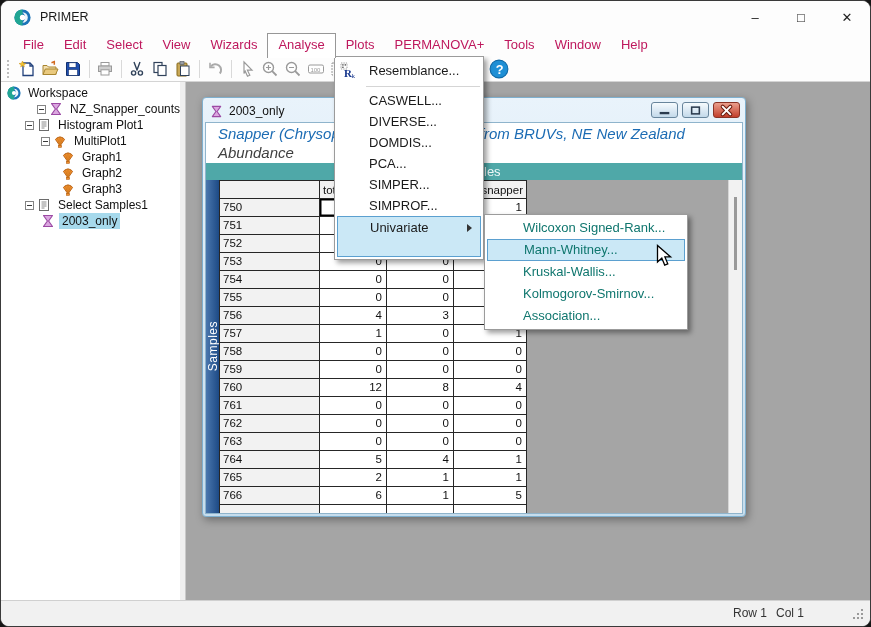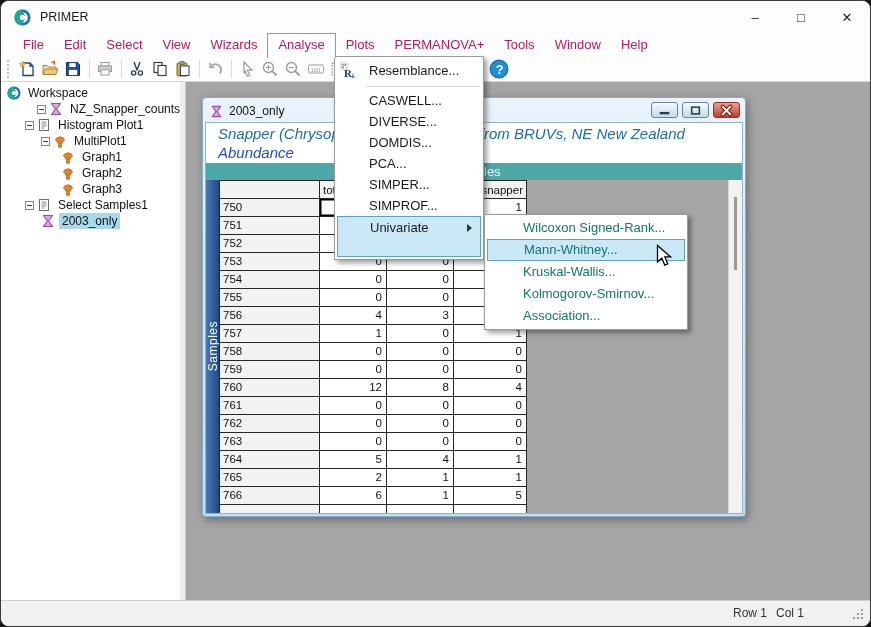--- a/index.html
+++ b/index.html
@@ -45,21 +45,21 @@
   .docwin { position:absolute; left:16px; top:15px; width:544px; height:420px; background:linear-gradient(#e9f3fb,#c6dded); border:1px solid #7fb0cf; border-radius:4px; padding:2px; box-shadow:2px 3px 8px rgba(0,0,0,.35); }
   .doc-titlebar { height:22px; display:flex; align-items:center; position:relative; }
   .doc-titlebar .dt-icon { width:13px; height:13px; margin-left:5px; }
   .doc-titlebar .dt-title { margin-left:6px; font-size:12px; color:#111; }
   .doc-btns { position:absolute; right:3px; top:2px; display:flex; gap:4px; }
   .doc-btn { width:27px; height:16px; border:1px solid #68859c; border-radius:3px; background:linear-gradient(#f6fbfe,#c3d9ea); display:flex; align-items:center; justify-content:center; }
   .doc-btn.close { background:linear-gradient(#eb9f8d,#c23f2c); border-color:#8a3326; }
   .doc-content { position:relative; height:392px; background:#fff; border:1px solid #8fb4cc; overflow:hidden; }
 
   .doc-heading { position:absolute; left:12px; top:2px; font-size:15px; font-style:italic; color:#1c6cb4; white-space:nowrap; }
-  .doc-subheading { position:absolute; left:12px; top:21px; font-size:15px; font-style:italic; color:#1d4ed8; }
+  .doc-subheading { position:absolute; left:12px; top:21px; font-size:15px; font-style:italic; color:#404040; }
   .varband { position:absolute; left:0; right:0; top:40px; height:17px; background:#4fa8a8; color:#f2fbfb; font-size:13px; text-align:center; line-height:17px; }
 
   .sheet { position:absolute; left:0; right:0; top:57px; bottom:0; overflow:hidden; }
   .samplesband { position:absolute; left:0; top:0; bottom:0; width:13px; background:linear-gradient(90deg,#4a77ae,#1d4a85); display:flex; align-items:center; justify-content:center; }
   .samplesband span { writing-mode:vertical-rl; transform:rotate(180deg); color:#fff; font-size:12px; letter-spacing:.5px; }
   .graybackdrop { position:absolute; left:320px; right:14px; top:0; bottom:0; background:#a5a5a5; }
   .vscroll { position:absolute; right:0; top:0; bottom:0; width:14px; background:#f2f2f2; border-left:1px solid #d6d6d6; }
   .vscroll .thumb { position:absolute; left:5px; width:3px; top:17px; height:73px; background:#9a9a9a; }
 
   table.sheet-tbl { position:absolute; left:13px; top:0; border-collapse:collapse; table-layout:fixed; background:#fff; }

